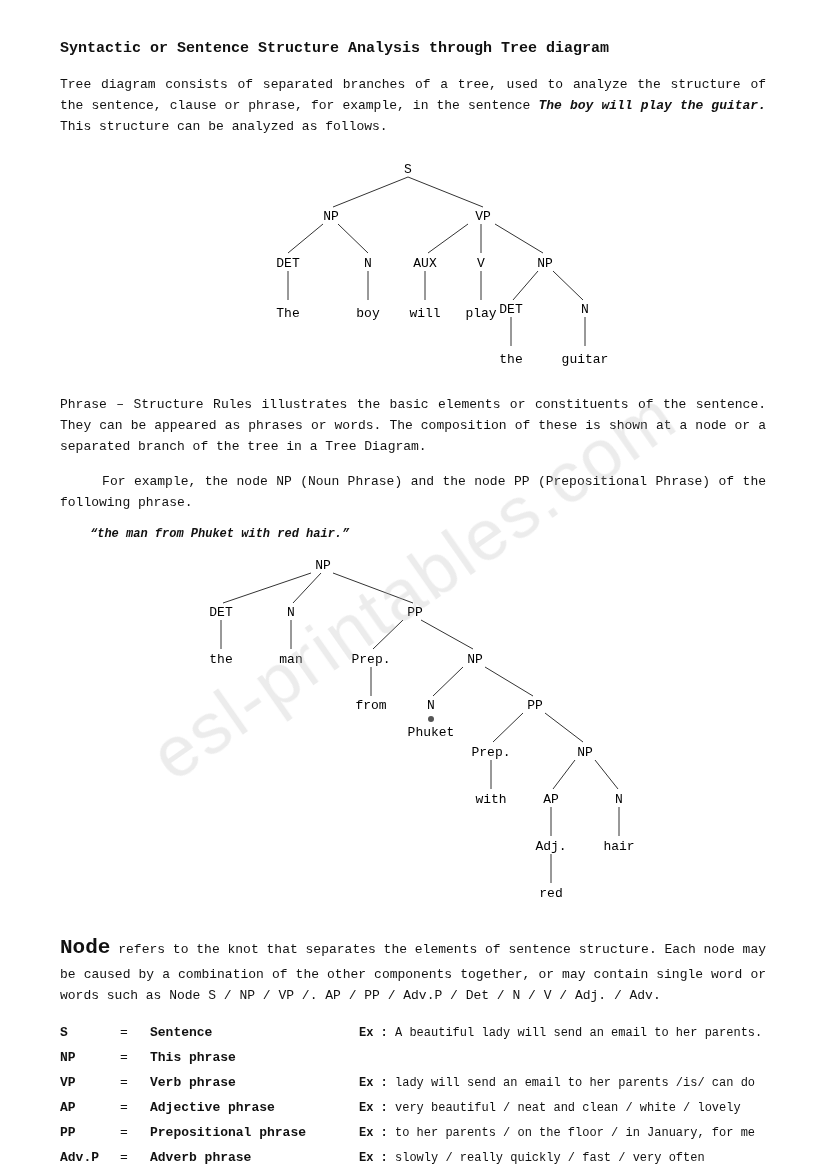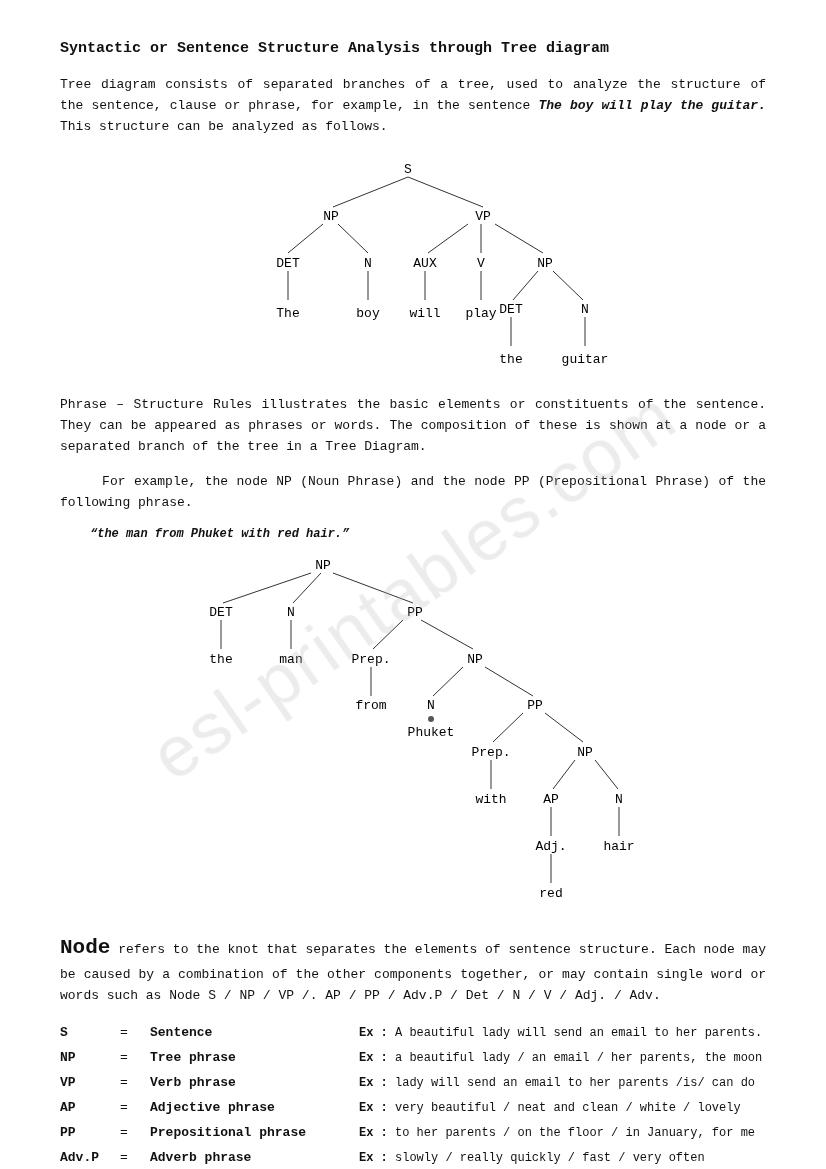--- a/index.html
+++ b/index.html
@@ -268,22 +268,21 @@
 
 <div class="table-row">
     <span class="col-abbr">S</span>
     <span class="col-eq">=</span>
     <span class="col-name">Sentence</span>
     <span class="col-ex"><span class="col-ex-label">Ex :</span>  A beautiful lady will send an email to her parents.</span>
   </div>
     <div class="table-row">
     <span class="col-abbr">NP</span>
     <span class="col-eq">=</span>
-    <span class="col-name">Tree phrase</span>
-    <span class="col-ex"><span class="col-ex-label">Ex :</span>  a beautiful lady / an email / her parents, the moon</span>
+    <span class="col-name">This phrase</span>
   </div>
     <div class="table-row">
     <span class="col-abbr">VP</span>
     <span class="col-eq">=</span>
     <span class="col-name">Verb phrase</span>
     <span class="col-ex"><span class="col-ex-label">Ex :</span>  lady will send an email to her parents /is/ can do</span>
   </div>
     <div class="table-row">
     <span class="col-abbr">AP</span>
     <span class="col-eq">=</span>

